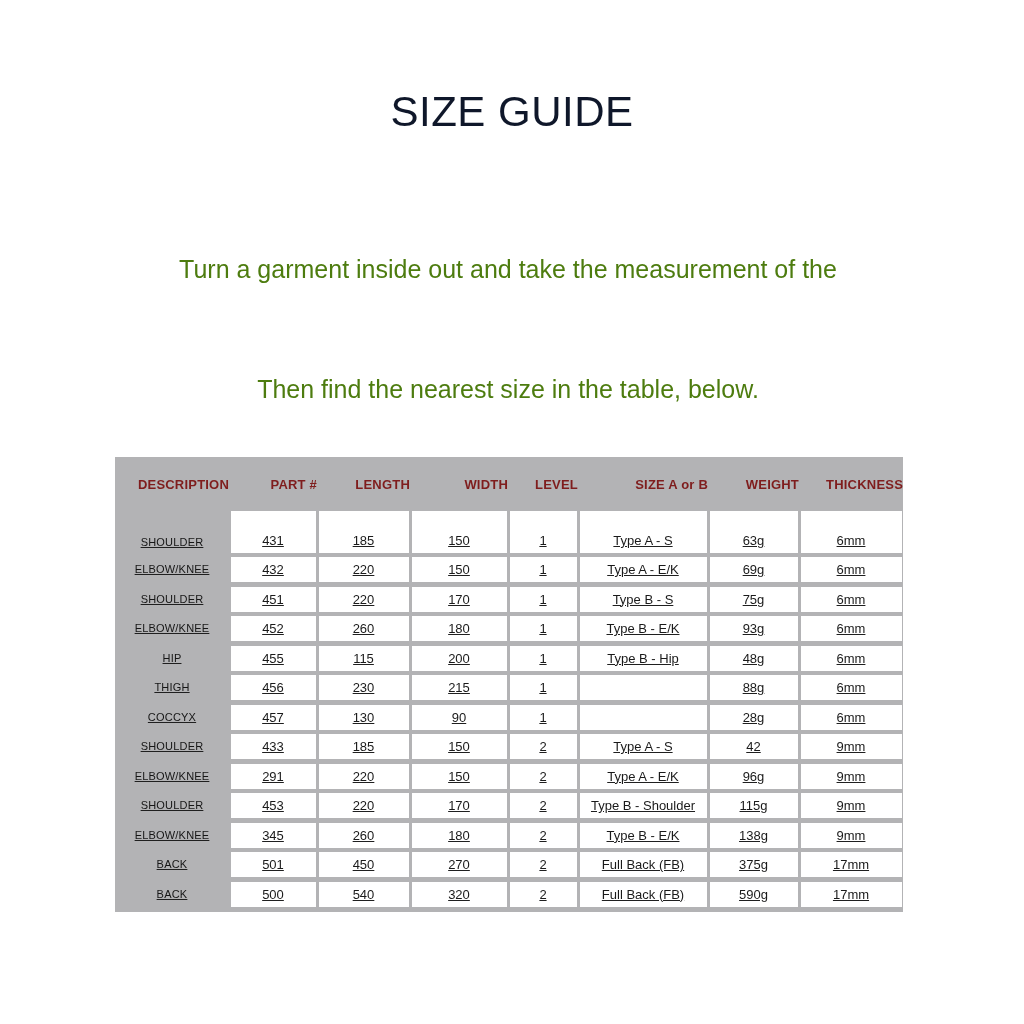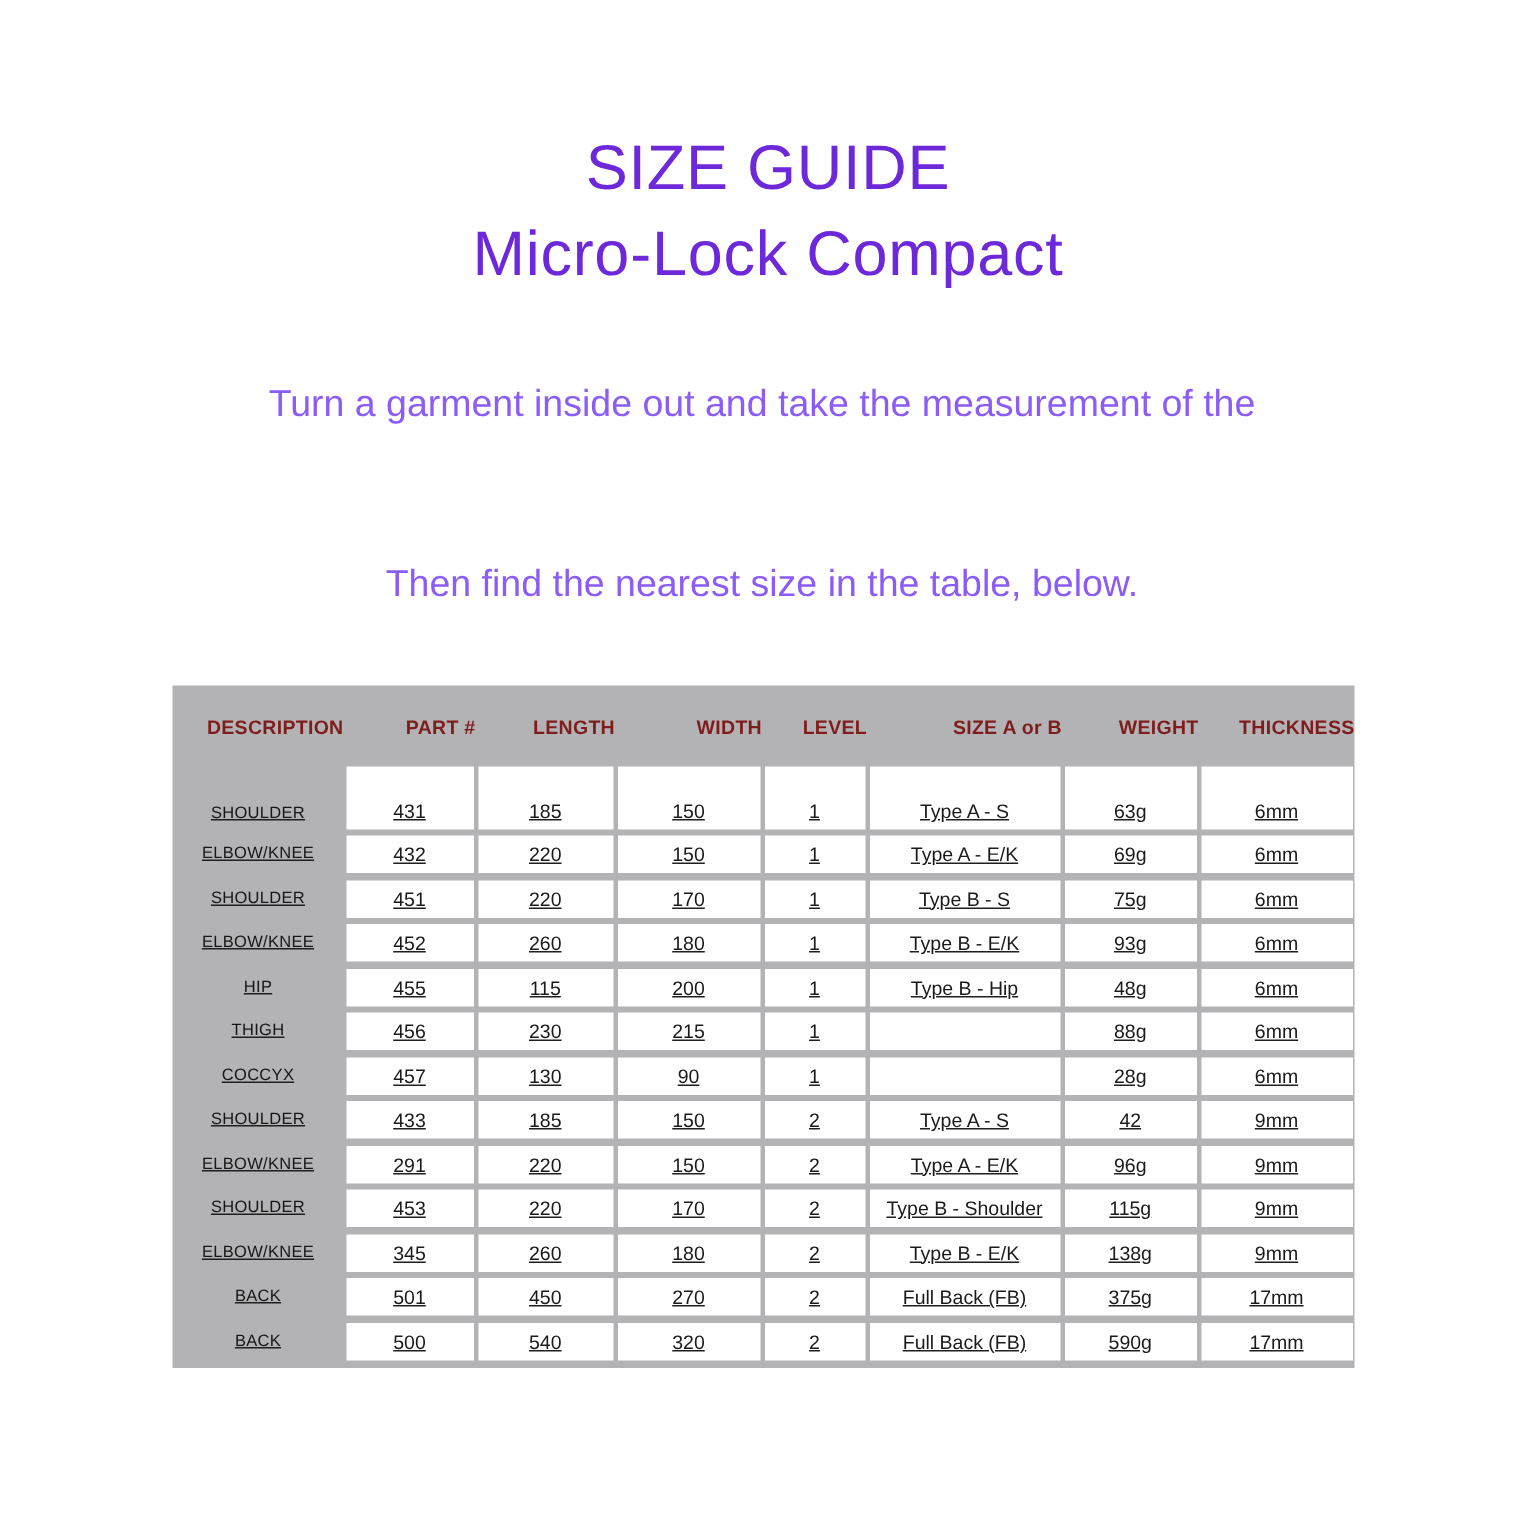--- a/index.html
+++ b/index.html
@@ -10,30 +10,30 @@
     font-family: "Liberation Sans", sans-serif;
     color: #1f1f1f;
     overflow: hidden;
   }
   .title-block {
     position: absolute;
     top: 83px; left: 0; width: 1024px;
     text-align: center;
     font-size: 42px;
     line-height: 57px;
-    color: #6d28d9;
+    color: #0f172a;
     letter-spacing: 0.5px;
   }
   .intro {
     position: absolute;
     left: 0; width: 1016px;
     text-align: center;
     font-size: 25px;
     line-height: 41px;
-    color: #8b5cf6;
+    color: #4d7c0f;
   }
   .intro.p1 { top: 249px; }
   .intro.p2 { top: 369px; }
 
   .size-table {
     position: absolute;
     left: 115px; top: 457px;
     width: 788px; height: 455px;
     background: #b3b3b5;
   }
@@ -82,21 +82,20 @@
     font-size: 11px;
     letter-spacing: 0.2px;
     color: #161616;
   }
 </style>
 </head>
 <body>
 
 <div class="title-block">
   <div>SIZE GUIDE</div>
-  <div>Micro-Lock Compact</div>
 </div>
 
 <div class="intro p1">
   <div>Turn a garment inside out and take the measurement of the</div>
 </div>
 
 <div class="intro p2">
   <div>Then find the nearest size in the table, below.</div>
 </div>
 

